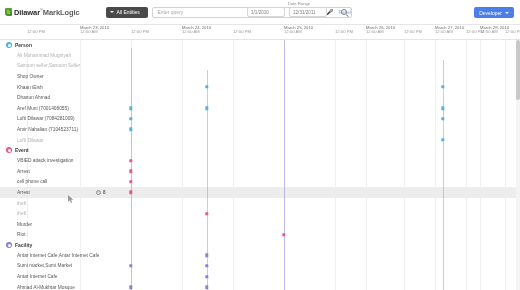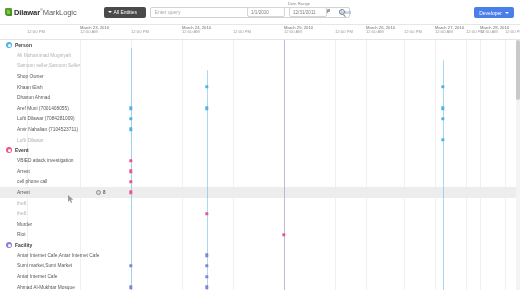--- a/index.html
+++ b/index.html
@@ -23,21 +23,21 @@
     background: linear-gradient(160deg,#5aa832 0%,#3f8c22 100%);
     border-radius: 1px 1px 1px 3px;
   }
   .brand-mark::after{
     content:""; position:absolute; left:1.5px; top:1.5px;
     width:3px; height:4px; background:#8cc63f; border-radius:0 2px 0 1px;
   }
   .brand-text { font-size: 7.5px; letter-spacing: -.1px; white-space: nowrap; }
   .brand-text .b1 { font-weight: bold; color: #2b2b2b; }
   .brand-text .sup { font-size: 4px; vertical-align: super; color: #6b6b6b; }
-  .brand-text .b2 { font-weight: normal; color: #5c5c5c; }
+  .brand-text .b2 { font-weight: bold; color: #5c5c5c; }
 
   .entities-btn {
     margin-left: 27px; height: 11px; min-width: 42px;
     background: #4a4a4a; color: #fff; border-radius: 2px;
     display: flex; align-items: center; gap: 2px; padding: 0 4px;
     font-size: 5px; cursor: pointer; white-space: nowrap;
   }
   .caret-d { width:0;height:0;border-left:2px solid transparent;border-right:2px solid transparent;border-top:2.5px solid #fff; }
 
   .query-wrap {

